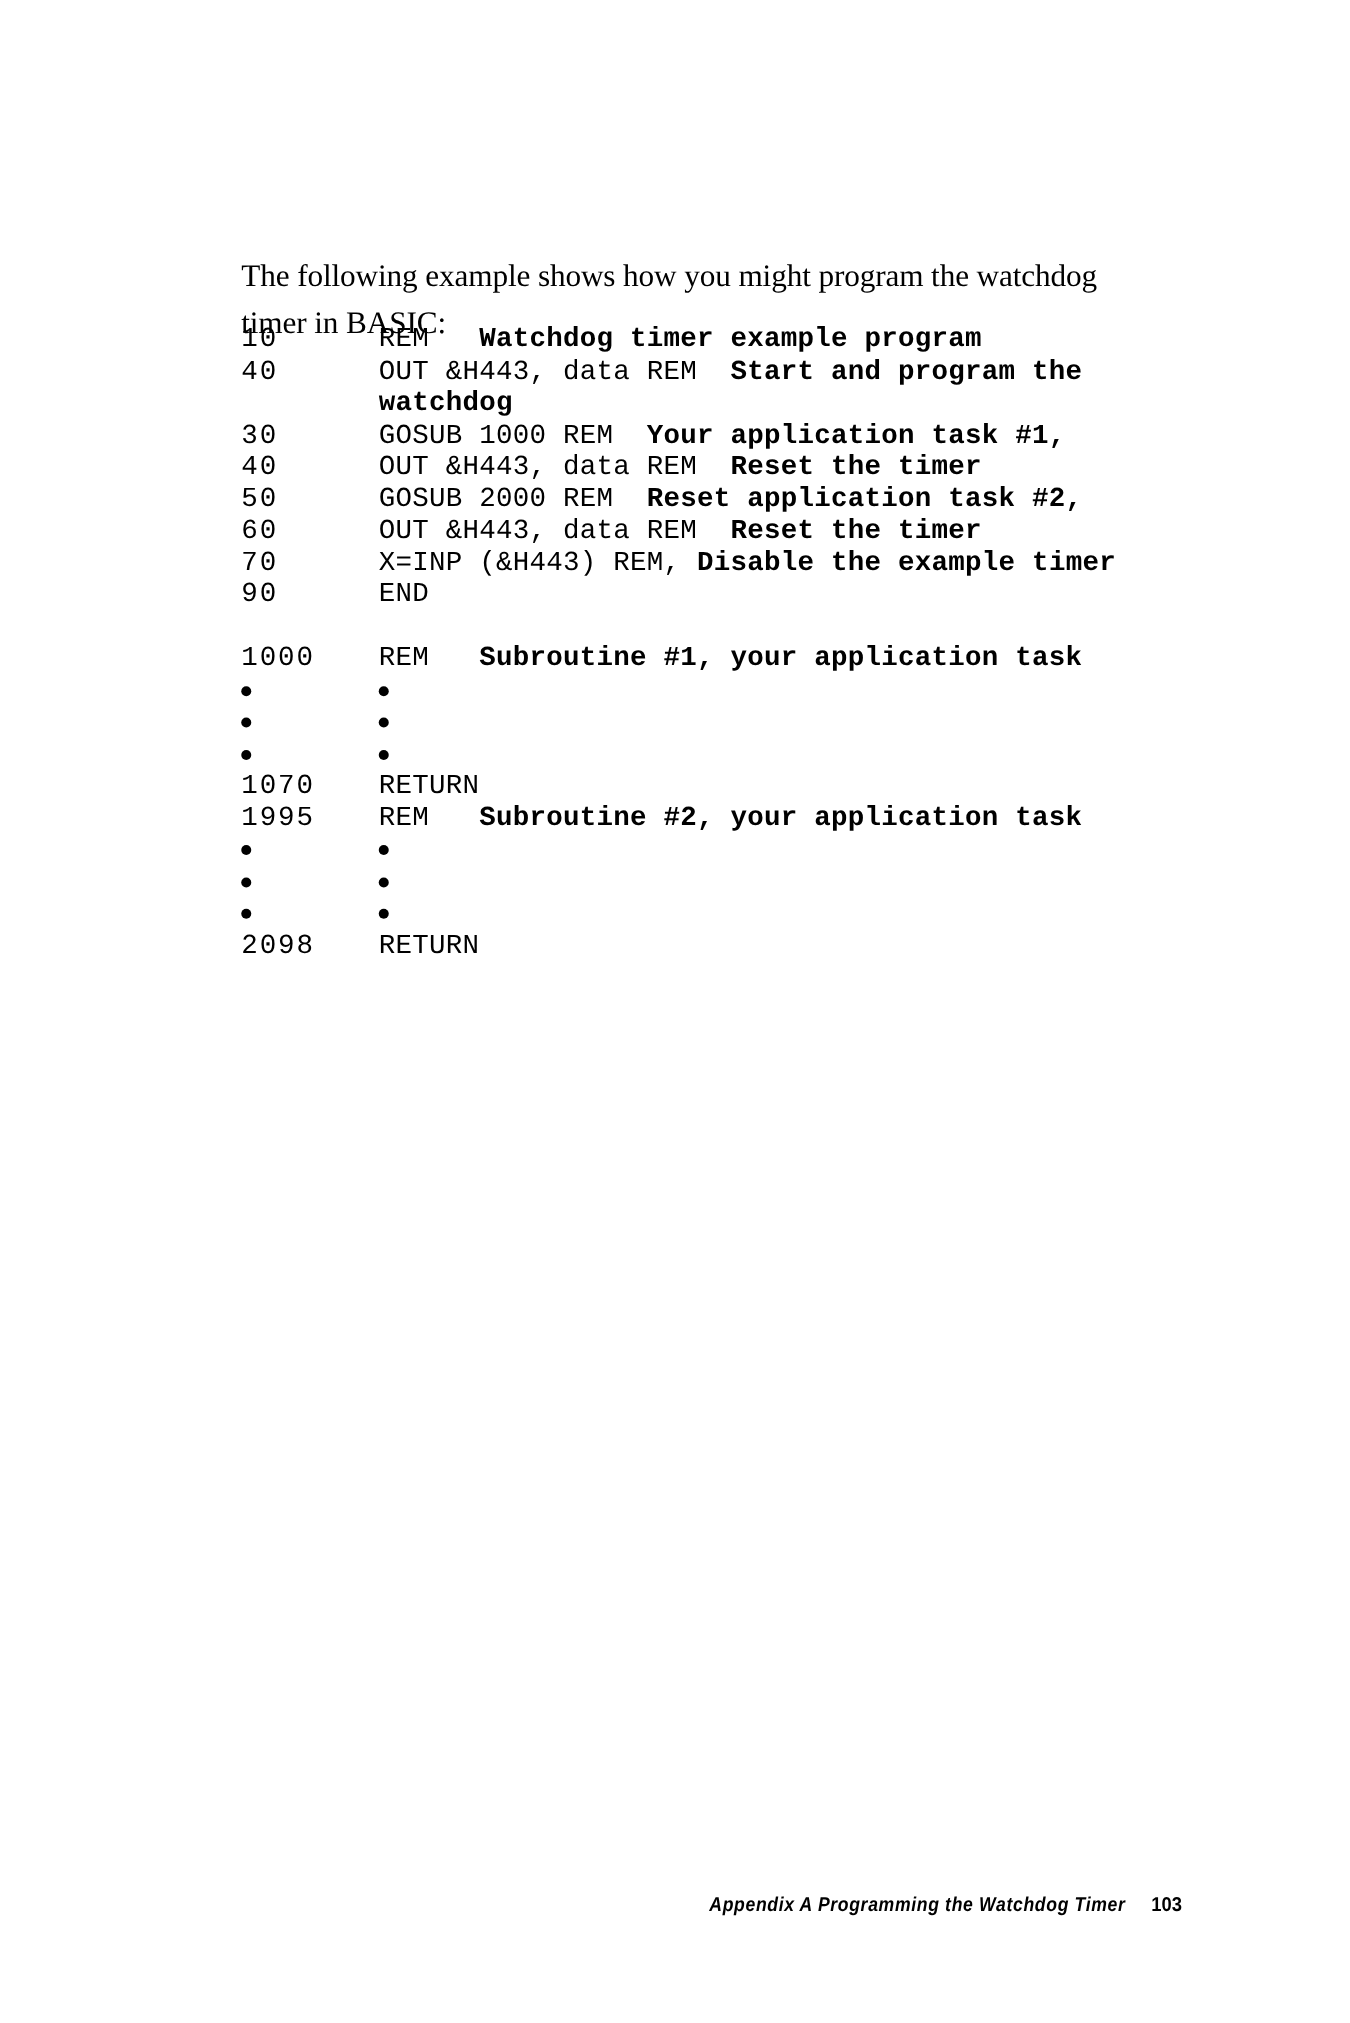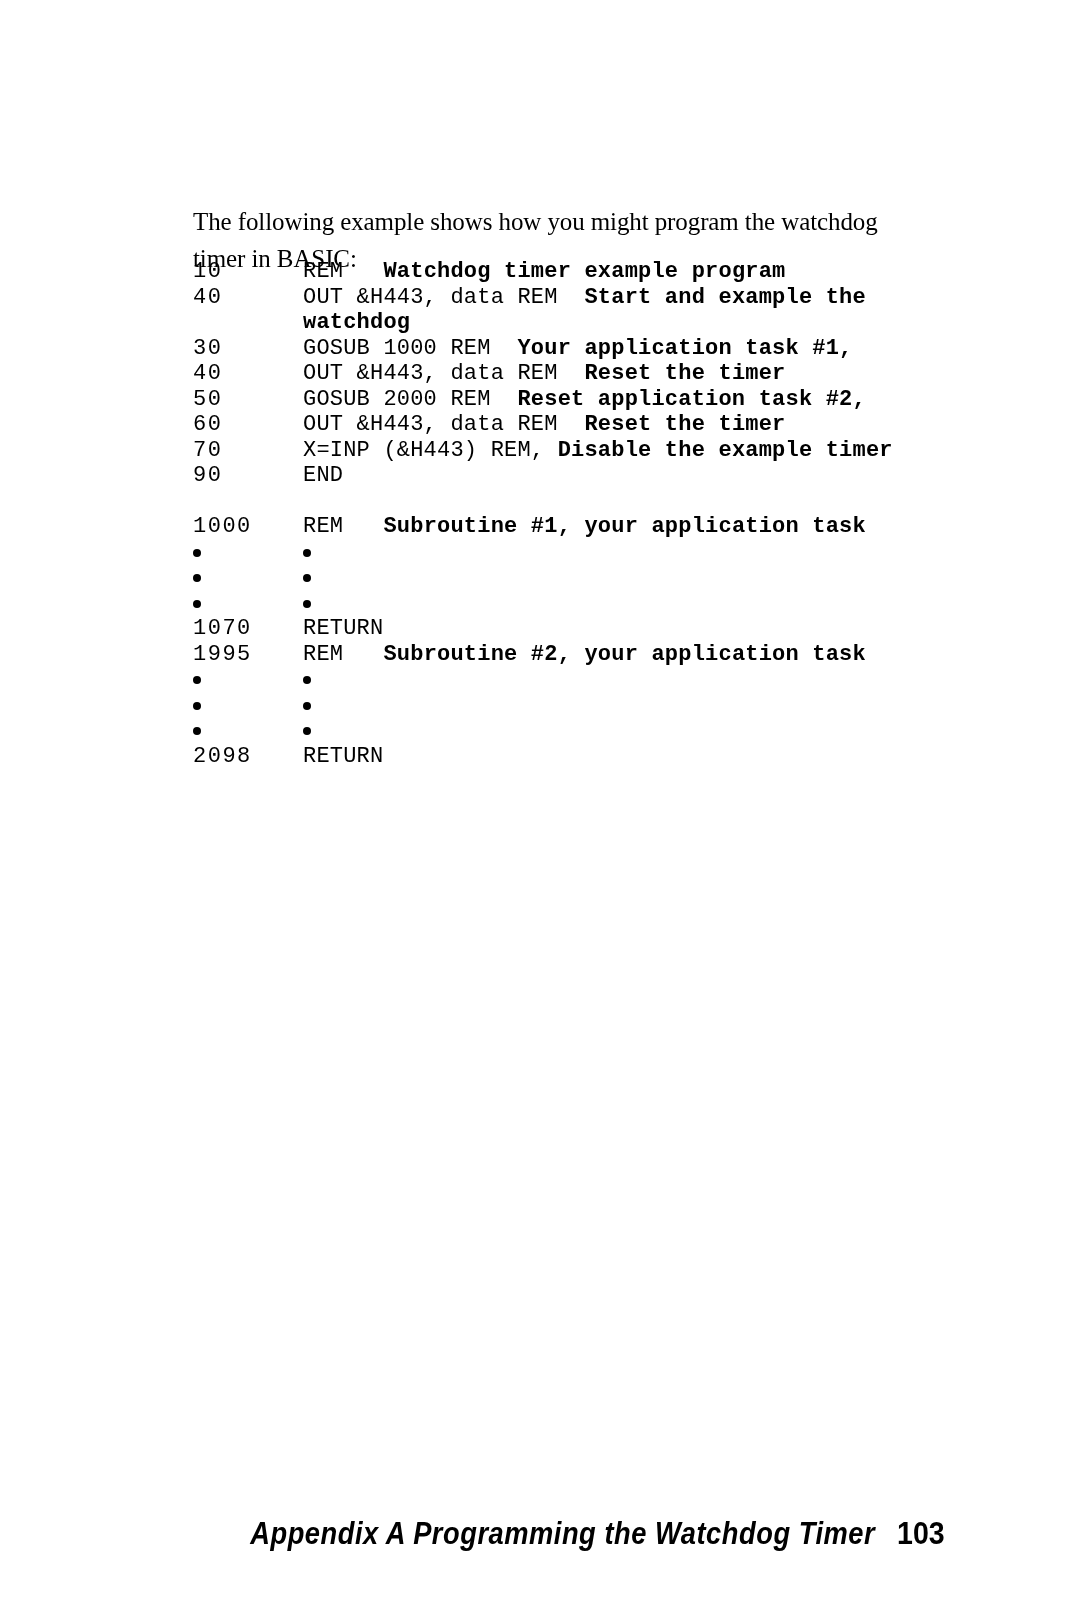--- a/index.html
+++ b/index.html
@@ -96,21 +96,21 @@
 
   
   .footer {
     position: absolute;
     left: 0;
     right: 0;
     top: 1516px;
     text-align: right;
     padding-right: 133px;
     font-family: "Liberation Sans Narrow", "Liberation Sans", sans-serif;
-    font-size: 31px;
+    font-size: 16px;
   }
   .footer .ftxt {
     font-style: italic;
     font-weight: bold;
     letter-spacing: 0.6px;
     font-stretch: condensed;
     transform: scaleX(0.88);
     display: inline-block;
     transform-origin: right center;
   }
@@ -125,21 +125,21 @@
 </style>
 </head>
 <body>
 
 <div class="page">
 
   <p class="intro">The following example shows how you might program the watchdog timer in BASIC:</p>
 
   <div class="listing">
       <div class="code-row"><span class="ln">10</span><span class="code"><span class="st">REM   </span><span class="cm">Watchdog timer example program</span></span></div>
-      <div class="code-row"><span class="ln">40</span><span class="code"><span class="st">OUT &amp;H443, data REM  </span><span class="cm">Start and example the</span></span></div>
+      <div class="code-row"><span class="ln">40</span><span class="code"><span class="st">OUT &amp;H443, data REM  </span><span class="cm">Start and program the</span></span></div>
       <div class="code-row"><span class="ln"></span><span class="code"><span class="cm">watchdog</span></span></div>
       <div class="code-row"><span class="ln">30</span><span class="code"><span class="st">GOSUB 1000 REM  </span><span class="cm">Your application task #1,</span></span></div>
       <div class="code-row"><span class="ln">40</span><span class="code"><span class="st">OUT &amp;H443, data REM  </span><span class="cm">Reset the timer</span></span></div>
       <div class="code-row"><span class="ln">50</span><span class="code"><span class="st">GOSUB 2000 REM  </span><span class="cm">Reset application task #2,</span></span></div>
       <div class="code-row"><span class="ln">60</span><span class="code"><span class="st">OUT &amp;H443, data REM  </span><span class="cm">Reset the timer</span></span></div>
       <div class="code-row"><span class="ln">70</span><span class="code"><span class="st">X=INP (&amp;H443) REM, </span><span class="cm">Disable the example timer</span></span></div>
       <div class="code-row"><span class="ln">90</span><span class="code"><span class="st">END</span></span></div>
       <div class="code-row spacer"></div>
       <div class="code-row"><span class="ln">1000</span><span class="code"><span class="st">REM   </span><span class="cm">Subroutine #1, your application task</span></span></div>
       <div class="bullet-row">

